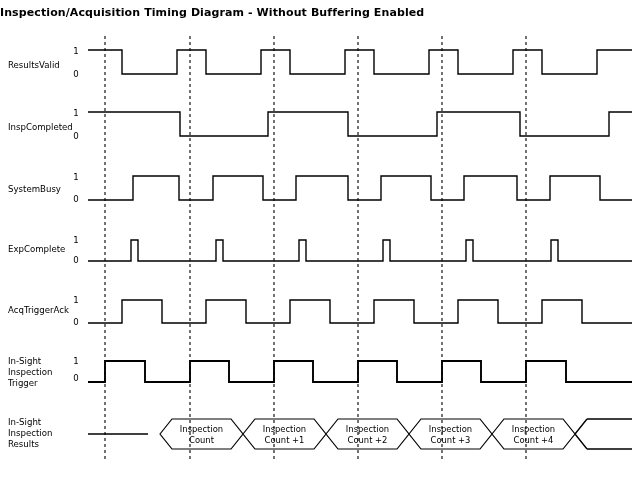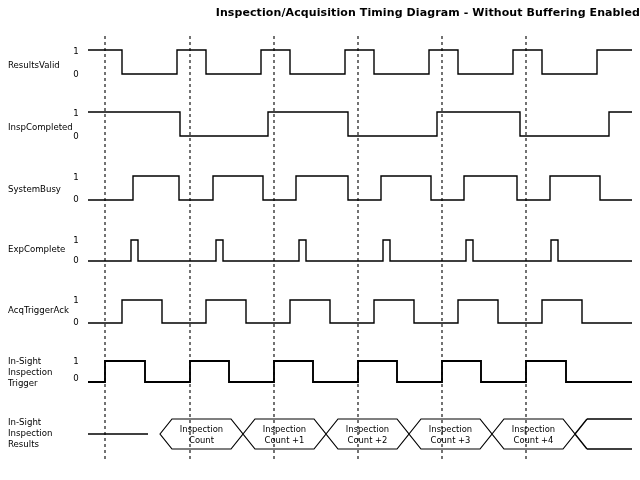--- a/index.html
+++ b/index.html
@@ -18,21 +18,21 @@
     position: relative;
     width: 640px;
     height: 480px;
     background: #ffffff;
   }
   .title {
     position: absolute;
     top: 6px;
     left: 0;
     width: 640px;
-    text-align: right;
+    text-align: left;
     font-size: 11px;
     font-weight: bold;
     font-family: "DejaVu Sans", sans-serif;
     letter-spacing: 0.1px;
   }
   svg.canvas {
     position: absolute;
     top: 0;
     left: 0;
     width: 640px;

